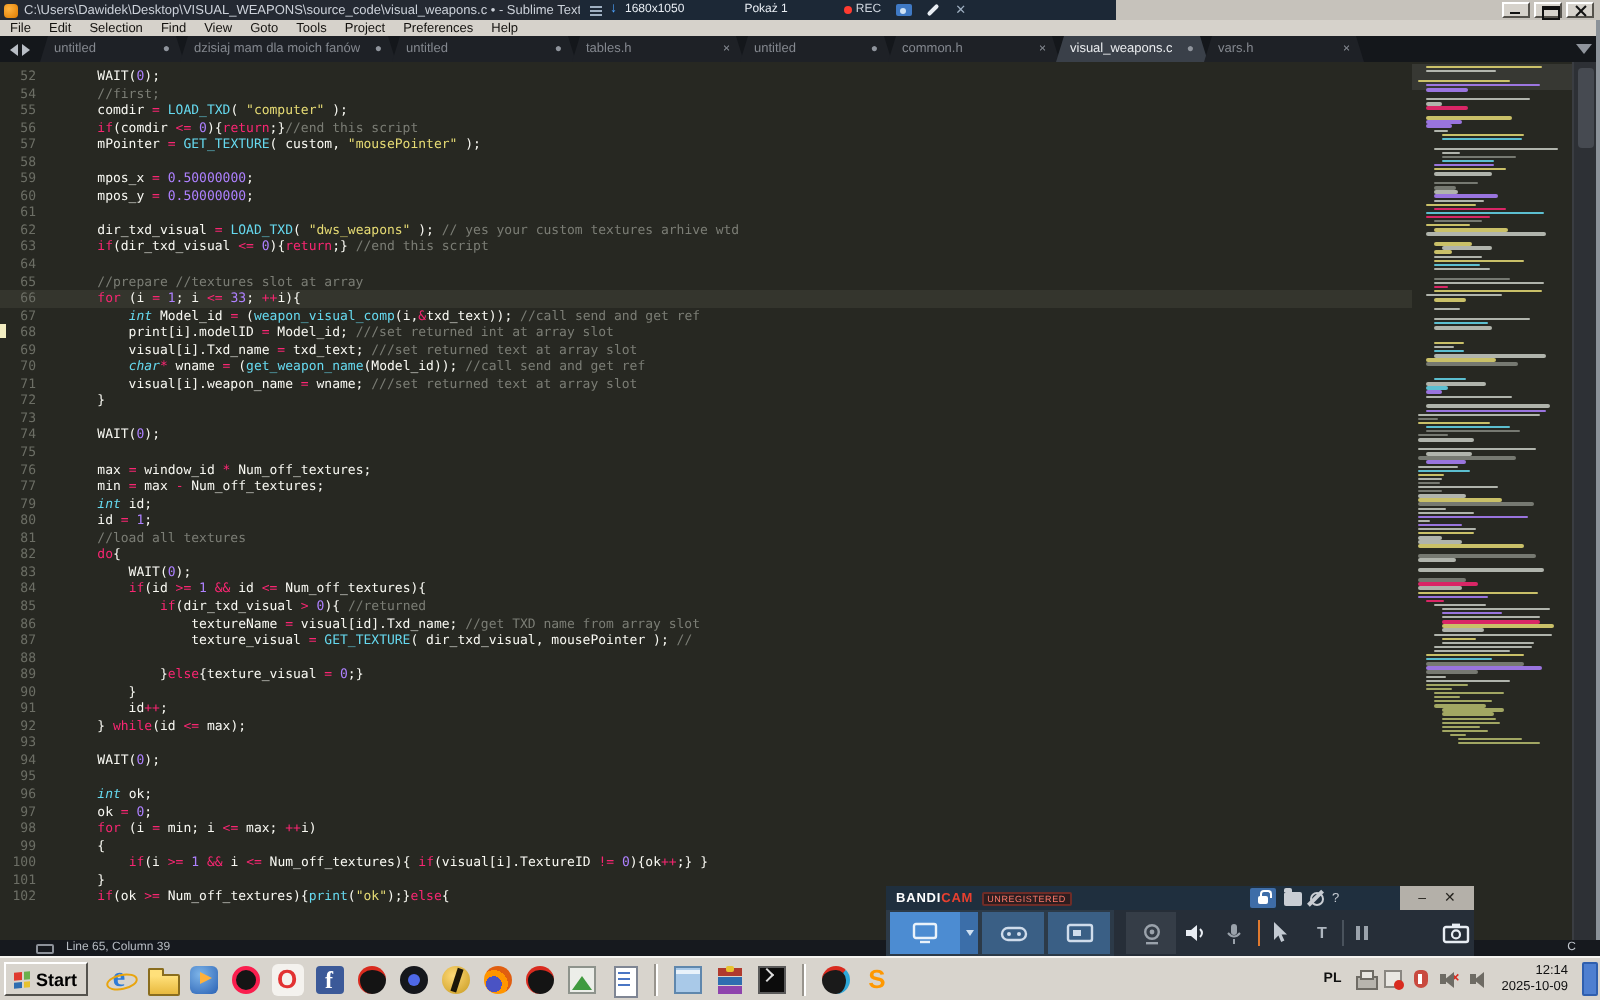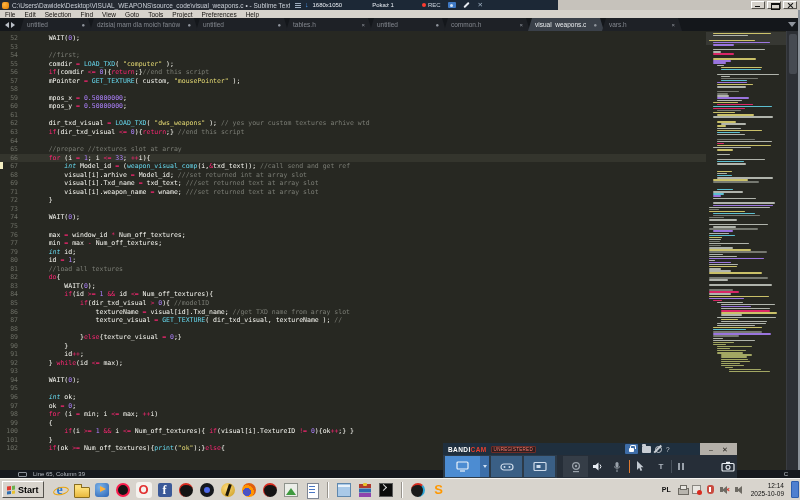--- a/index.html
+++ b/index.html
@@ -281,53 +281,53 @@
       <span class="tab" style="width: 80px;">
         <span class="tlabel">vars.h</span>
         <span class="tmark">×</span>
       </span>
       <span class="funnel"></span>
   </div>
 
   <div class="editor">
     <div class="code">
         <div class="line"><span class="ln">52</span><span class="lc"><span class="pl">    WAIT(</span><span class="nu">0</span><span class="pl">);</span></span></div>
-        <div class="line"><span class="ln">53</span><span class="lc"></span></div>
         <div class="line"><span class="ln">54</span><span class="lc"><span class="co">    //first;</span></span></div>
         <div class="line"><span class="ln">55</span><span class="lc"><span class="pl">    comdir </span><span class="kw">=</span><span class="pl"> </span><span class="fn">LOAD_TXD</span><span class="pl">( </span><span class="st">"computer"</span><span class="pl"> );</span></span></div>
         <div class="line"><span class="ln">56</span><span class="lc"><span class="pl">    </span><span class="kw">if</span><span class="pl">(comdir </span><span class="kw">&lt;=</span><span class="pl"> </span><span class="nu">0</span><span class="pl">){</span><span class="kw">return</span><span class="pl">;}</span><span class="co">//end this script</span></span></div>
         <div class="line"><span class="ln">57</span><span class="lc"><span class="pl">    mPointer </span><span class="kw">=</span><span class="pl"> </span><span class="fn">GET_TEXTURE</span><span class="pl">( custom, </span><span class="st">"mousePointer"</span><span class="pl"> );</span></span></div>
         <div class="line"><span class="ln">58</span><span class="lc"></span></div>
         <div class="line"><span class="ln">59</span><span class="lc"><span class="pl">    mpos_x </span><span class="kw">=</span><span class="pl"> </span><span class="nu">0.50000000</span><span class="pl">;</span></span></div>
         <div class="line"><span class="ln">60</span><span class="lc"><span class="pl">    mpos_y </span><span class="kw">=</span><span class="pl"> </span><span class="nu">0.50000000</span><span class="pl">;</span></span></div>
         <div class="line"><span class="ln">61</span><span class="lc"></span></div>
         <div class="line"><span class="ln">62</span><span class="lc"><span class="pl">    dir_txd_visual </span><span class="kw">=</span><span class="pl"> </span><span class="fn">LOAD_TXD</span><span class="pl">( </span><span class="st">"dws_weapons"</span><span class="pl"> ); </span><span class="co">// yes your custom textures arhive wtd</span></span></div>
         <div class="line"><span class="ln">63</span><span class="lc"><span class="pl">    </span><span class="kw">if</span><span class="pl">(dir_txd_visual </span><span class="kw">&lt;=</span><span class="pl"> </span><span class="nu">0</span><span class="pl">){</span><span class="kw">return</span><span class="pl">;} </span><span class="co">//end this script</span></span></div>
         <div class="line"><span class="ln">64</span><span class="lc"></span></div>
         <div class="line"><span class="ln">65</span><span class="lc"><span class="co">    //prepare //textures slot at array</span></span></div>
         <div class="line hl"><span class="ln">66</span><span class="lc"><span class="pl">    </span><span class="kw">for</span><span class="pl"> (i </span><span class="kw">=</span><span class="pl"> </span><span class="nu">1</span><span class="pl">; i </span><span class="kw">&lt;=</span><span class="pl"> </span><span class="nu">33</span><span class="pl">; </span><span class="kw">++</span><span class="pl">i){</span></span></div>
         <div class="line"><span class="ln">67</span><span class="lc"><span class="pl">        </span><span class="ty">int</span><span class="pl"> Model_id </span><span class="kw">=</span><span class="pl"> (</span><span class="fn">weapon_visual_comp</span><span class="pl">(i,</span><span class="kw">&amp;</span><span class="pl">txd_text)); </span><span class="co">//call send and get ref</span></span></div>
-        <div class="line"><span class="ln">68</span><span class="lc"><span class="pl">        visual[i].arhive </span><span class="kw">=</span><span class="pl"> Model_id; </span><span class="co">///set returned int at array slot</span></span></div>
+        <div class="line"><span class="ln">68</span><span class="lc"><span class="pl">        print[i].modelID </span><span class="kw">=</span><span class="pl"> Model_id; </span><span class="co">///set returned int at array slot</span></span></div>
         <div class="line"><span class="ln">69</span><span class="lc"><span class="pl">        visual[i].Txd_name </span><span class="kw">=</span><span class="pl"> txd_text; </span><span class="co">///set returned text at array slot</span></span></div>
+        <div class="line"><span class="ln">70</span><span class="lc"><span class="pl">        </span><span class="ty">char</span><span class="kw">*</span><span class="pl"> wname </span><span class="kw">=</span><span class="pl"> (</span><span class="fn">get_weapon_name</span><span class="pl">(Model_id)); </span><span class="co">//call send and get ref</span></span></div>
         <div class="line"><span class="ln">71</span><span class="lc"><span class="pl">        visual[i].weapon_name </span><span class="kw">=</span><span class="pl"> wname; </span><span class="co">///set returned text at array slot</span></span></div>
         <div class="line"><span class="ln">72</span><span class="lc"><span class="pl">    }</span></span></div>
         <div class="line"><span class="ln">73</span><span class="lc"></span></div>
         <div class="line"><span class="ln">74</span><span class="lc"><span class="pl">    WAIT(</span><span class="nu">0</span><span class="pl">);</span></span></div>
         <div class="line"><span class="ln">75</span><span class="lc"></span></div>
         <div class="line"><span class="ln">76</span><span class="lc"><span class="pl">    max </span><span class="kw">=</span><span class="pl"> window_id </span><span class="kw">*</span><span class="pl"> Num_off_textures;</span></span></div>
         <div class="line"><span class="ln">77</span><span class="lc"><span class="pl">    min </span><span class="kw">=</span><span class="pl"> max </span><span class="kw">-</span><span class="pl"> Num_off_textures;</span></span></div>
         <div class="line"><span class="ln">79</span><span class="lc"><span class="pl">    </span><span class="ty">int</span><span class="pl"> id;</span></span></div>
         <div class="line"><span class="ln">80</span><span class="lc"><span class="pl">    id </span><span class="kw">=</span><span class="pl"> </span><span class="nu">1</span><span class="pl">;</span></span></div>
         <div class="line"><span class="ln">81</span><span class="lc"><span class="co">    //load all textures</span></span></div>
         <div class="line"><span class="ln">82</span><span class="lc"><span class="pl">    </span><span class="kw">do</span><span class="pl">{</span></span></div>
         <div class="line"><span class="ln">83</span><span class="lc"><span class="pl">        WAIT(</span><span class="nu">0</span><span class="pl">);</span></span></div>
         <div class="line"><span class="ln">84</span><span class="lc"><span class="pl">        </span><span class="kw">if</span><span class="pl">(id </span><span class="kw">&gt;=</span><span class="pl"> </span><span class="nu">1</span><span class="pl"> </span><span class="kw">&amp;&amp;</span><span class="pl"> id </span><span class="kw">&lt;=</span><span class="pl"> Num_off_textures){</span></span></div>
-        <div class="line"><span class="ln">85</span><span class="lc"><span class="pl">            </span><span class="kw">if</span><span class="pl">(dir_txd_visual </span><span class="kw">&gt;</span><span class="pl"> </span><span class="nu">0</span><span class="pl">){ </span><span class="co">//modelID</span></span></div>
+        <div class="line"><span class="ln">85</span><span class="lc"><span class="pl">            </span><span class="kw">if</span><span class="pl">(dir_txd_visual </span><span class="kw">&gt;</span><span class="pl"> </span><span class="nu">0</span><span class="pl">){ </span><span class="co">//returned</span></span></div>
         <div class="line"><span class="ln">86</span><span class="lc"><span class="pl">                textureName </span><span class="kw">=</span><span class="pl"> visual[id].Txd_name; </span><span class="co">//get TXD name from array slot</span></span></div>
-        <div class="line"><span class="ln">87</span><span class="lc"><span class="pl">                texture_visual </span><span class="kw">=</span><span class="pl"> </span><span class="fn">GET_TEXTURE</span><span class="pl">( dir_txd_visual, textureName ); </span><span class="co">//</span></span></div>
+        <div class="line"><span class="ln">87</span><span class="lc"><span class="pl">                texture_visual </span><span class="kw">=</span><span class="pl"> </span><span class="fn">GET_TEXTURE</span><span class="pl">( dir_txd_visual, mousePointer ); </span><span class="co">//</span></span></div>
         <div class="line"><span class="ln">88</span></div>
         <div class="line"><span class="ln">89</span><span class="lc"><span class="pl">            }</span><span class="kw">else</span><span class="pl">{texture_visual </span><span class="kw">=</span><span class="pl"> </span><span class="nu">0</span><span class="pl">;}</span></span></div>
         <div class="line"><span class="ln">90</span><span class="lc"><span class="pl">        }</span></span></div>
         <div class="line"><span class="ln">91</span><span class="lc"><span class="pl">        id</span><span class="kw">++</span><span class="pl">;</span></span></div>
         <div class="line"><span class="ln">92</span><span class="lc"><span class="pl">    } </span><span class="kw">while</span><span class="pl">(id </span><span class="kw">&lt;=</span><span class="pl"> max);</span></span></div>
         <div class="line"><span class="ln">93</span><span class="lc"></span></div>
         <div class="line"><span class="ln">94</span><span class="lc"><span class="pl">    WAIT(</span><span class="nu">0</span><span class="pl">);</span></span></div>
         <div class="line"><span class="ln">95</span><span class="lc"></span></div>
         <div class="line"><span class="ln">96</span><span class="lc"><span class="pl">    </span><span class="ty">int</span><span class="pl"> ok;</span></span></div>
         <div class="line"><span class="ln">97</span><span class="lc"><span class="pl">    ok </span><span class="kw">=</span><span class="pl"> </span><span class="nu">0</span><span class="pl">;</span></span></div>

